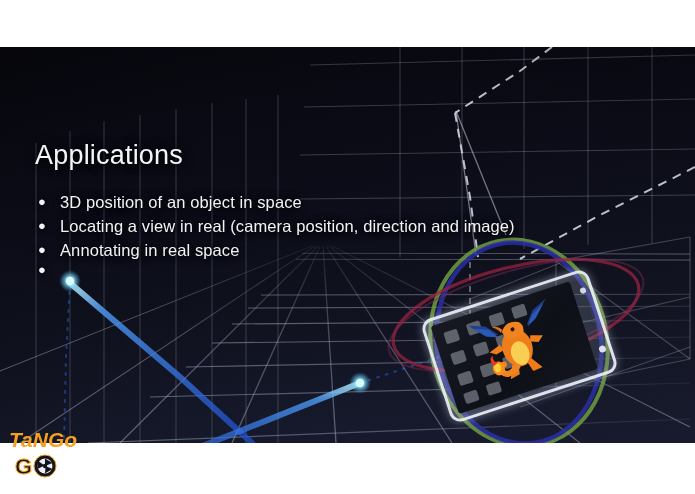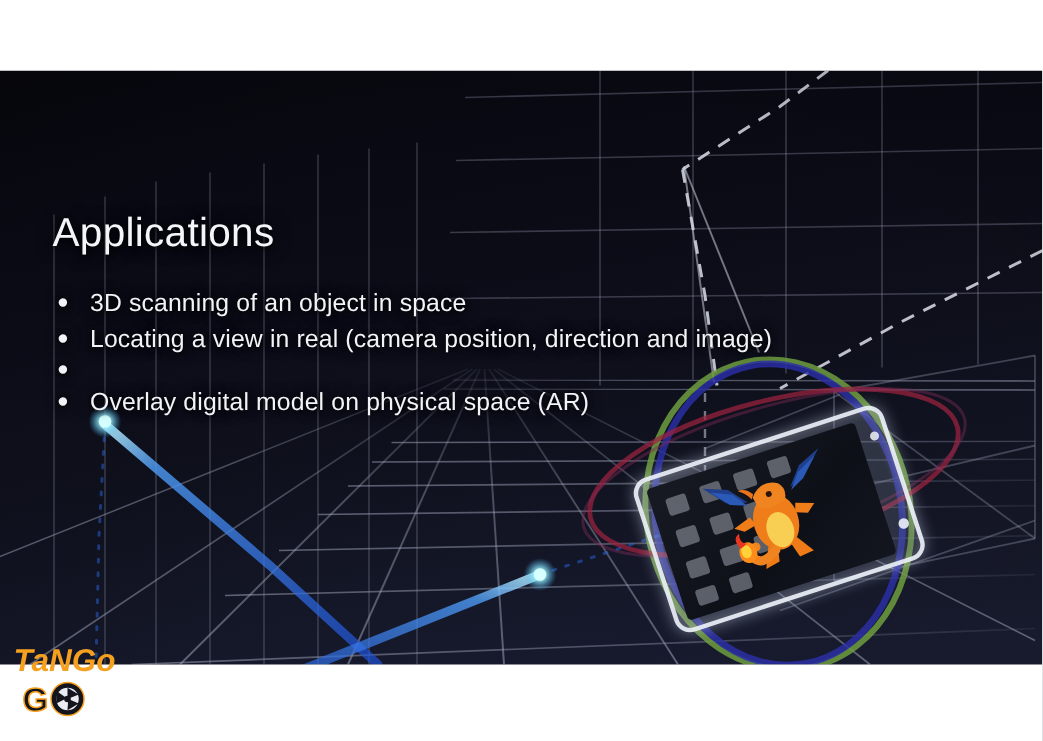--- a/index.html
+++ b/index.html
@@ -242,32 +242,32 @@
       </div>
       <div id="phone-speaker"></div>
       <div id="phone-btn"></div>
     </div>
 
     <div id="title">Applications</div>
 
     <div id="bullets">
       <div class="bullet">
         <span class="bdot">●</span>
-        <span>3D scanning of an object in space</span>
+        <span>3D position of an object in space</span>
       </div>
       <div class="bullet">
         <span class="bdot">●</span>
         <span>Locating a view in real (camera position, direction and image)</span>
       </div>
       <div class="bullet">
         <span class="bdot">●</span>
-      </div>
-      <div class="bullet">
-        <span class="bdot">●</span>
-        <span>Overlay digital model on physical space (AR)</span>
+        <span>Annotating in real space</span>
+      </div>
+      <div class="bullet">
+        <span class="bdot">●</span>
       </div>
     </div>
 
     <svg id="logo" viewBox="0 0 74 58">
       <g>
         <text x="2" y="25" font-family="'Liberation Sans',sans-serif" font-size="21" font-weight="bold" font-style="italic" fill="#F5A01E">TaNGo</text>
       </g>
       <g>
         <text x="8" y="52" font-family="'Liberation Sans',sans-serif" font-size="22" font-weight="bold" fill="#14141c" stroke="#F5A01E" stroke-width="1">G</text>
         <g>

